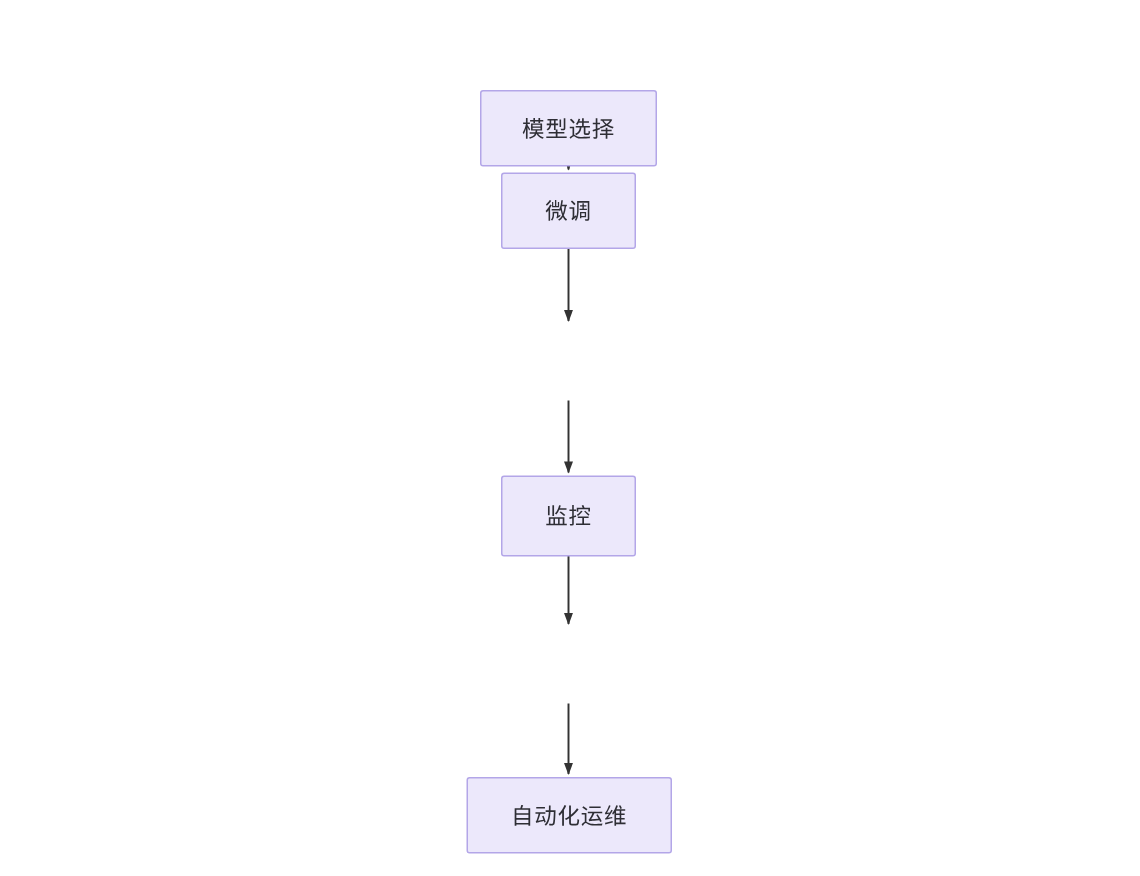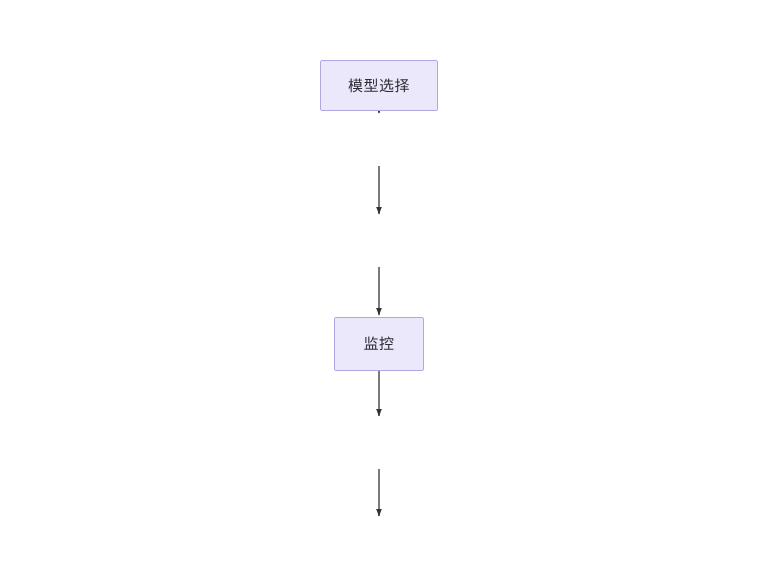--- a/index.html
+++ b/index.html
@@ -76,21 +76,27 @@
 
     <line x1="379" y1="368" x2="379" y2="416" stroke="#333333" stroke-width="1.3" marker-end="url(#arrowhead)"></line>
 
     <line x1="379" y1="469" x2="379" y2="516" stroke="#333333" stroke-width="1.3" marker-end="url(#arrowhead)"></line>
   </svg>
 
   <div class="node" id="node-0">
     <span class="node-label">模型选择</span>
   </div>
 
+  <div class="node" id="node-1">
+    <span class="node-label">微调</span>
+  </div>
 
 
   <div class="node" id="node-3">
     <span class="node-label">监控</span>
   </div>
 
 
+  <div class="node" id="node-5">
+    <span class="node-label">自动化运维</span>
+  </div>
 
 </div>
 
 </body></html>

